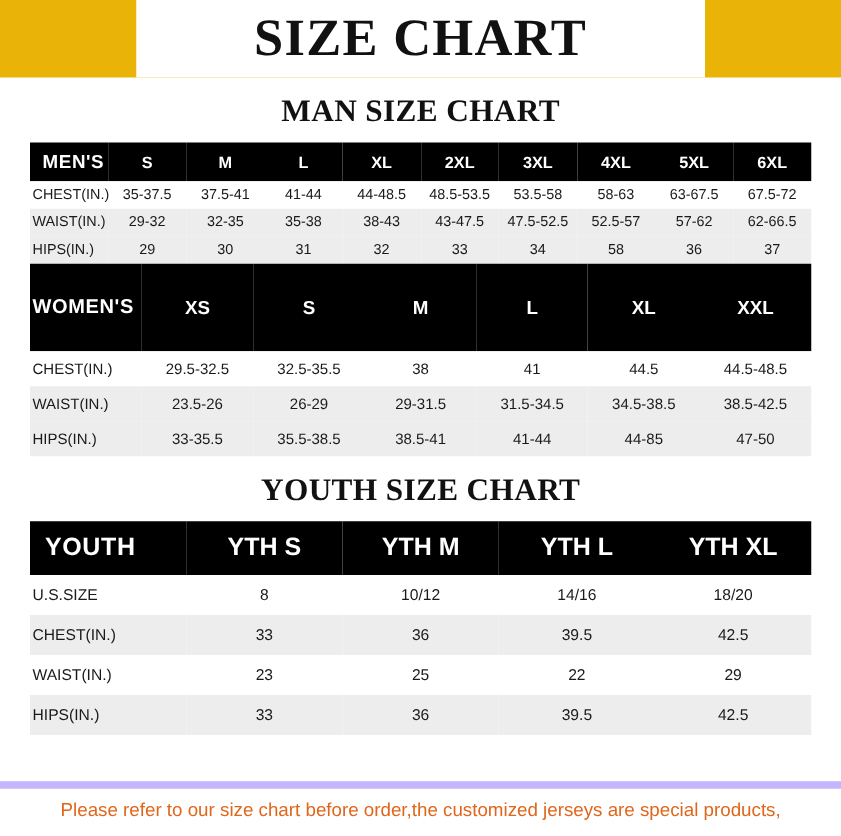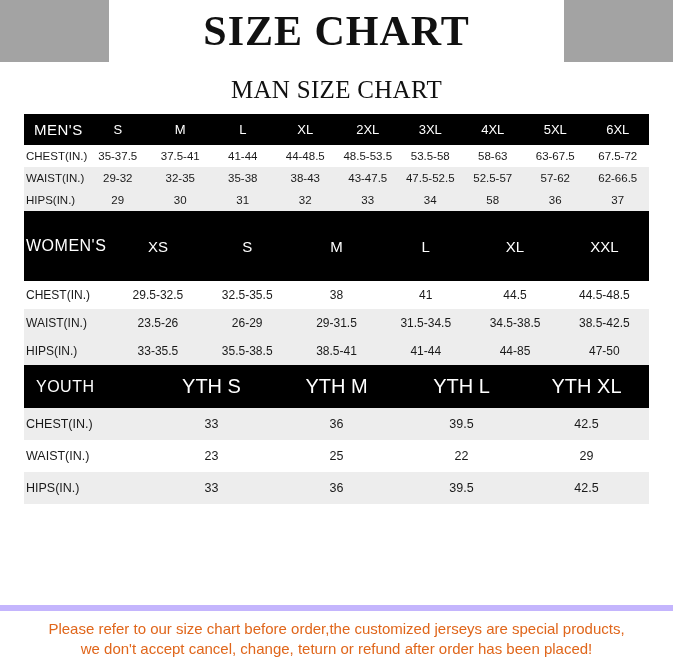--- a/index.html
+++ b/index.html
@@ -15,21 +15,21 @@
   }
   .page {
     width: 673px;
     height: 669px;
     position: relative;
     background: #ffffff;
     box-sizing: border-box;
   }
   
   .banner {
-    background: #a3a3a3;
+    background: #eab308;
     height: 62px;
     display: flex;
     align-items: center;
     justify-content: center;
     position: relative;
   }
   .banner-inner {
     background: #ffffff;
     height: 62px;
     width: 455px;
@@ -42,40 +42,40 @@
     font-weight: bold;
     font-size: 42px;
     letter-spacing: 1px;
     color: #111111;
     line-height: 1;
   }
   
   .section-title {
     text-align: center;
     font-family: "Liberation Serif", serif;
-    font-weight: normal;
+    font-weight: bold;
     font-size: 25px;
     color: #111111;
     margin: 14px 0 10px 0;
     letter-spacing: 0.3px;
   }
   
   .chart-wrap {
     padding: 0 24px;
     box-sizing: border-box;
   }
   table.sizechart {
     width: 100%;
     border-collapse: collapse;
     table-layout: fixed;
   }
   table.sizechart thead th {
     background: #000000;
     color: #ffffff;
-    font-weight: normal;
+    font-weight: bold;
     text-align: center;
     font-size: 13px;
     padding: 7px 2px;
     font-family: "Liberation Sans", sans-serif;
   }
   table.sizechart thead th.row-label {
     text-align: left;
     padding-left: 10px;
     font-size: 15px;
     letter-spacing: 0.5px;
@@ -109,21 +109,21 @@
   #women-chart table.sizechart tbody td {
     font-size: 12px;
     padding: 7px 2px;
   }
   
   #youth-chart table.sizechart thead th {
     font-size: 20px;
     padding: 10px 2px;
   }
   #youth-chart table.sizechart thead th.row-label {
-    font-size: 16px;
+    font-size: 20px;
     padding-left: 12px;
   }
   #youth-chart table.sizechart tbody td {
     font-size: 12.5px;
     padding: 9px 2px;
   }
   
   .footer-note {
     position: absolute;
     left: 0;
@@ -249,32 +249,40 @@
           <td>35.5-38.5</td>
           <td>38.5-41</td>
           <td>41-44</td>
           <td>44-85</td>
           <td>47-50</td>
         </tr>
       </tbody>
     </table>
   </div>
 
+  <div class="section-title">YOUTH SIZE CHART</div>
   <div class="chart-wrap" id="youth-chart">
     <table class="sizechart">
       <thead>
         <tr>
           <th class="row-label">YOUTH</th>
           <th>YTH S</th>
           <th>YTH M</th>
           <th>YTH L</th>
           <th>YTH XL</th>
         </tr>
       </thead>
       <tbody>
+        <tr class="odd">
+          <td class="row-label">U.S.SIZE</td>
+          <td>8</td>
+          <td>10/12</td>
+          <td>14/16</td>
+          <td>18/20</td>
+        </tr>
         <tr class="even">
           <td class="row-label">CHEST(IN.)</td>
           <td>33</td>
           <td>36</td>
           <td>39.5</td>
           <td>42.5</td>
         </tr>
         <tr class="odd">
           <td class="row-label">WAIST(IN.)</td>
           <td>23</td>
@@ -288,16 +296,15 @@
           <td>36</td>
           <td>39.5</td>
           <td>42.5</td>
         </tr>
       </tbody>
     </table>
   </div>
 
   <div class="footer-note">
     <div class="footer-line">Please refer to our size chart before order,the customized jerseys are special products,</div>
-    <div class="footer-line">we don't accept cancel, change, teturn or refund after order has been placed!</div>
   </div>
 
 </div>
 
 </body></html>

